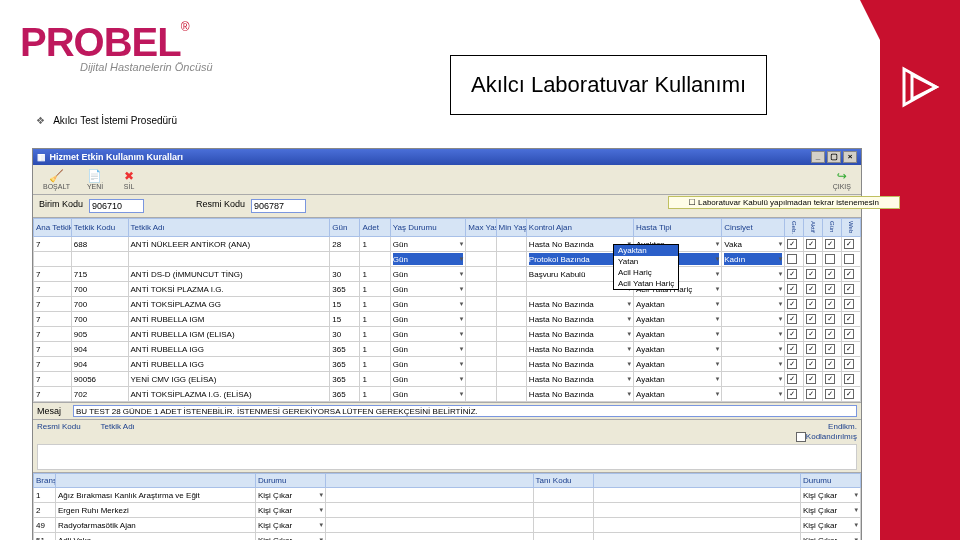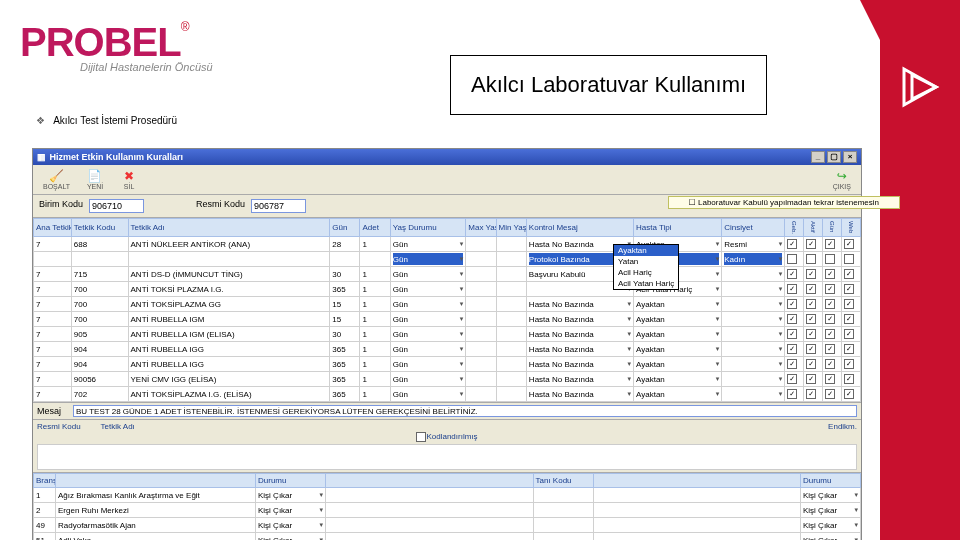--- a/index.html
+++ b/index.html
@@ -305,21 +305,21 @@
       <thead>
         <tr>
           <th>Ana Tetkik</th>
           <th>Tetkik Kodu</th>
           <th>Tetkik Adı</th>
           <th>Gün</th>
           <th>Adet</th>
           <th>Yaş Durumu</th>
           <th>Max Yaş</th>
           <th>Min Yaş</th>
-          <th>Kontrol Mesaj</th>
+          <th>Kontrol Ajan</th>
           <th>Hasta Tipi</th>
           <th>Cinsiyet</th>
           <th style="writing-mode:vertical-rl;font-size:6px">Geb.</th>
           <th style="writing-mode:vertical-rl;font-size:6px">Aktif</th>
           <th style="writing-mode:vertical-rl;font-size:6px">Gün</th>
           <th style="writing-mode:vertical-rl;font-size:6px">Web</th>
         </tr>
       </thead>
       <tbody id="grid-body">
           <tr>
@@ -343,21 +343,21 @@
               </div>
             </td>
             <td>
               <div class="dd-cell">
                 <span>Ayaktan</span>
                 <span class="arr">▾</span>
               </div>
             </td>
             <td>
               <div class="dd-cell">
-                <span>Resmi</span>
+                <span>Vaka</span>
                 <span class="arr">▾</span>
               </div>
             </td>
             <td><span class="chk on"></span></td>
             <td><span class="chk on"></span></td>
             <td><span class="chk on"></span></td>
             <td><span class="chk on"></span></td>
           </tr>
           <tr class="highlight-row">
             <td>7</td>
@@ -745,21 +745,21 @@
     <input type="text" value="BU TEST 28 GÜNDE 1 ADET İSTENEBİLİR. İSTENMESİ GEREKİYORSA LÜTFEN GEREKÇESİNİ BELİRTİNİZ." style="">
   </div>
 
   <div class="sub-section">
     <div style="display:flex;gap:20px">
       <span class="lbl">Resmi Kodu</span>
       <span class="lbl">Tetkik Adı</span>
       <span style="flex:1"></span>
       <span class="lbl">Endikm.</span>
     </div>
-    <div style="display:flex;justify-content:center;gap:0;margin-top:1px">
+    <div style="display:flex;justify-content:flex-end;gap:0;margin-top:1px">
       <span class="chk"></span>
       <span class="lbl">Kodlandırılmış</span>
     </div>
     <div class="blank-area"></div>
   </div>
 
   <div class="sub-section" style="padding:0">
     <table class="grid">
       <colgroup>
         <col style="width:22px">

